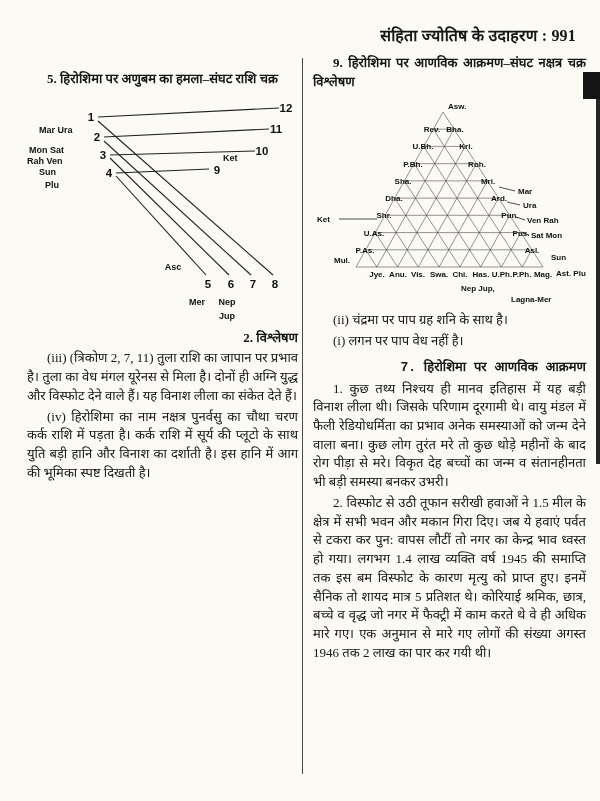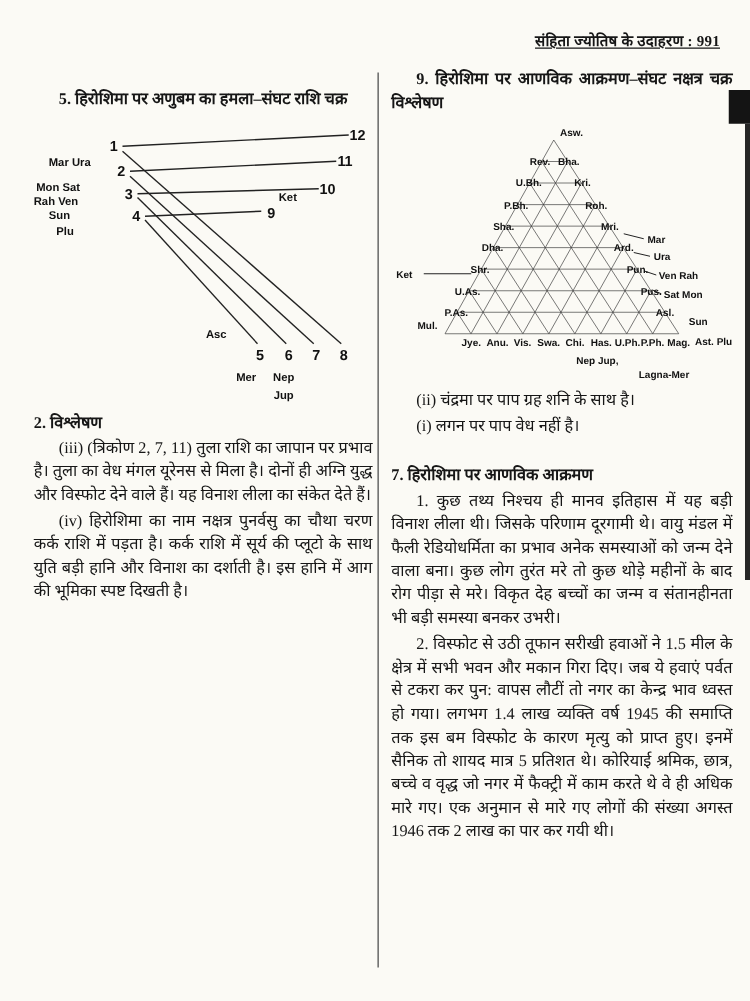--- a/index.html
+++ b/index.html
@@ -1,29 +1,29 @@
 <!DOCTYPE html>
 <html><head>
 <meta charset="utf-8">
 <style>
   html,body{margin:0;padding:0;}
   body{width:600px;height:801px;background:#d8d5ce;font-family:"Liberation Serif","DejaVu Serif",serif;}
   .page{position:relative;width:600px;height:801px;background:#fbfaf5;color:#161616;overflow:hidden;}
-  .header-title{position:absolute;top:24px;right:24px;font-weight:700;font-size:12px;letter-spacing:.2px;text-decoration:underline;}
+  .header-title{position:absolute;top:24px;right:24px;font-weight:700;font-size:16px;letter-spacing:.2px;}
   .scan-corner{position:absolute;top:72px;right:0;width:17px;height:27px;background:#141414;}
   .scan-edge{position:absolute;top:99px;right:0;width:4px;height:365px;background:#262626;}
   .divider{position:absolute;left:302px;top:58px;width:1px;height:716px;background:#4a4a4a;}
   .col{position:absolute;top:54px;font-size:13px;line-height:1.44;text-align:justify;}
   .col-left{left:27px;width:271px;}
   .col-right{left:313px;width:273px;}
   p{margin:0;}
   .indent{text-indent:20px;}
   .bold{font-weight:700;}
-  .center{text-align:left;text-indent:0;}
-  .mt2{margin-top:2px;}.mt6{margin-top:16px;}.mt8{margin-top:20px;}
+  .center{text-align:right;text-indent:0;}
+  .mt2{margin-top:2px;}.mt6{margin-top:16px;}.mt8{margin-top:8px;font-family:Liberation Mono, monospace;}
   .chart{display:block;margin:6px auto 4px auto;}
   .chart text{font-family:"Liberation Sans","DejaVu Sans",sans-serif;font-size:8px;font-weight:700;fill:#111;}
   .chart text.num{font-size:11.5px;}
   .chart text.sm{font-size:9px;}
   .chart text.mid{text-anchor:middle;}
   .chart text.end{text-anchor:end;}
   .rlines line{stroke:#222;stroke-width:1.1;}
   #mesh line{stroke:#3d3d3d;stroke-width:.55;}
   .ptr line{stroke:#222;stroke-width:.8;}
 </style>

